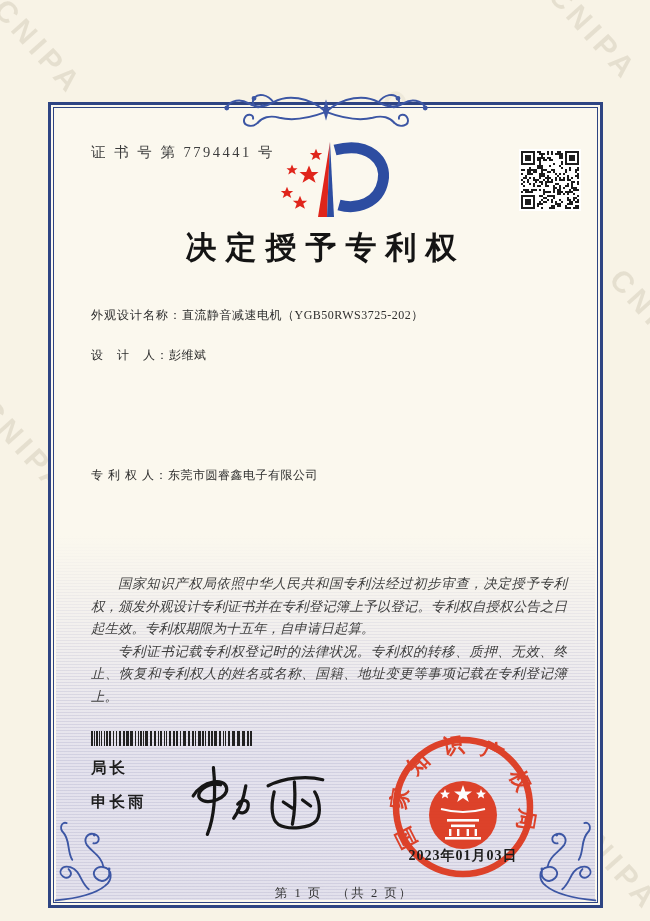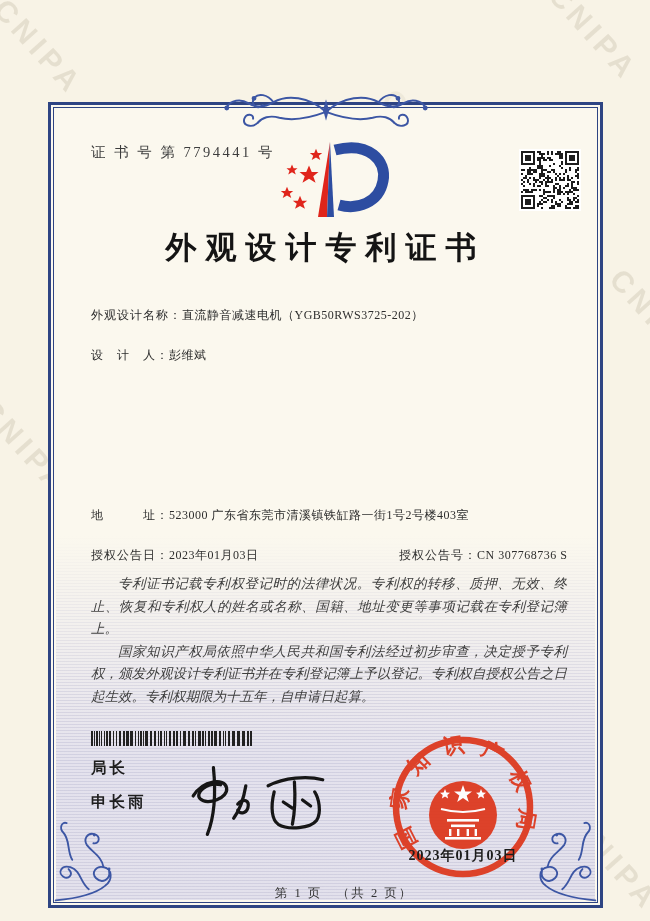--- a/index.html
+++ b/index.html
@@ -401,41 +401,35 @@
           <rect x="1" y="1" width="5" height="5" fill="#fff"></rect>
           <rect x="2" y="2" width="3" height="3"></rect>
           <rect x="22" y="0" width="7" height="7"></rect>
           <rect x="23" y="1" width="5" height="5" fill="#fff"></rect>
           <rect x="24" y="2" width="3" height="3"></rect>
           <rect x="0" y="22" width="7" height="7"></rect>
           <rect x="1" y="23" width="5" height="5" fill="#fff"></rect>
           <rect x="2" y="24" width="3" height="3"></rect>
         </svg>
 
-      <div class="title">外观设计专利证书</div>
+      <div class="title">决定授予专利权</div>
 
       <div class="frow" style="top:202px">
         <span class="flabel">外观设计名称：</span><span class="fvalue">直流静音减速电机（YGB50RWS3725-202）</span>
       </div>
       <div class="frow" style="top:242px">
         <span class="flabel">设　计　人：</span><span class="fvalue">彭维斌</span>
       </div>
-      <div class="frow" style="top:402px">
-        <span class="flabel">地　　　址：</span><span class="fvalue">523000 广东省东莞市清溪镇铁缸路一街1号2号楼403室</span>
+      <div class="frow" style="top:362px">
+        <span class="flabel">专 利 权 人：</span><span class="fvalue">东莞市圆睿鑫电子有限公司</span>
       </div>
-      <div class="frow" style="top:442px">
-        <span class="flabel">授权公告日：</span><span class="fvalue">2023年01月03日</span>
-        <span class="grant-no">
-          <span class="flabel">授权公告号：</span><span class="fvalue">CN 307768736 S</span>
-        </span>
-      </div>
 
       <div class="paras">
+        <p>国家知识产权局依照中华人民共和国专利法经过初步审查，决定授予专利权，颁发外观设计专利证书并在专利登记簿上予以登记。专利权自授权公告之日起生效。专利权期限为十五年，自申请日起算。</p>
         <p>专利证书记载专利权登记时的法律状况。专利权的转移、质押、无效、终止、恢复和专利权人的姓名或名称、国籍、地址变更等事项记载在专利登记簿上。</p>
-        <p>国家知识产权局依照中华人民共和国专利法经过初步审查，决定授予专利权，颁发外观设计专利证书并在专利登记簿上予以登记。专利权自授权公告之日起生效。专利权期限为十五年，自申请日起算。</p>
       </div>
 
       <svg class="barcode" id="barcode-svg" viewBox="0 0 164 15" preserveAspectRatio="none" fill="#222">
           <rect x="0" y="0" width="2" height="15"></rect>
           <rect x="3" y="0" width="1" height="15"></rect>
           <rect x="5" y="0" width="2" height="15"></rect>
           <rect x="8" y="0" width="1" height="15"></rect>
           <rect x="10" y="0" width="1" height="15"></rect>
           <rect x="13" y="0" width="1" height="15"></rect>
           <rect x="15" y="0" width="2" height="15"></rect>

